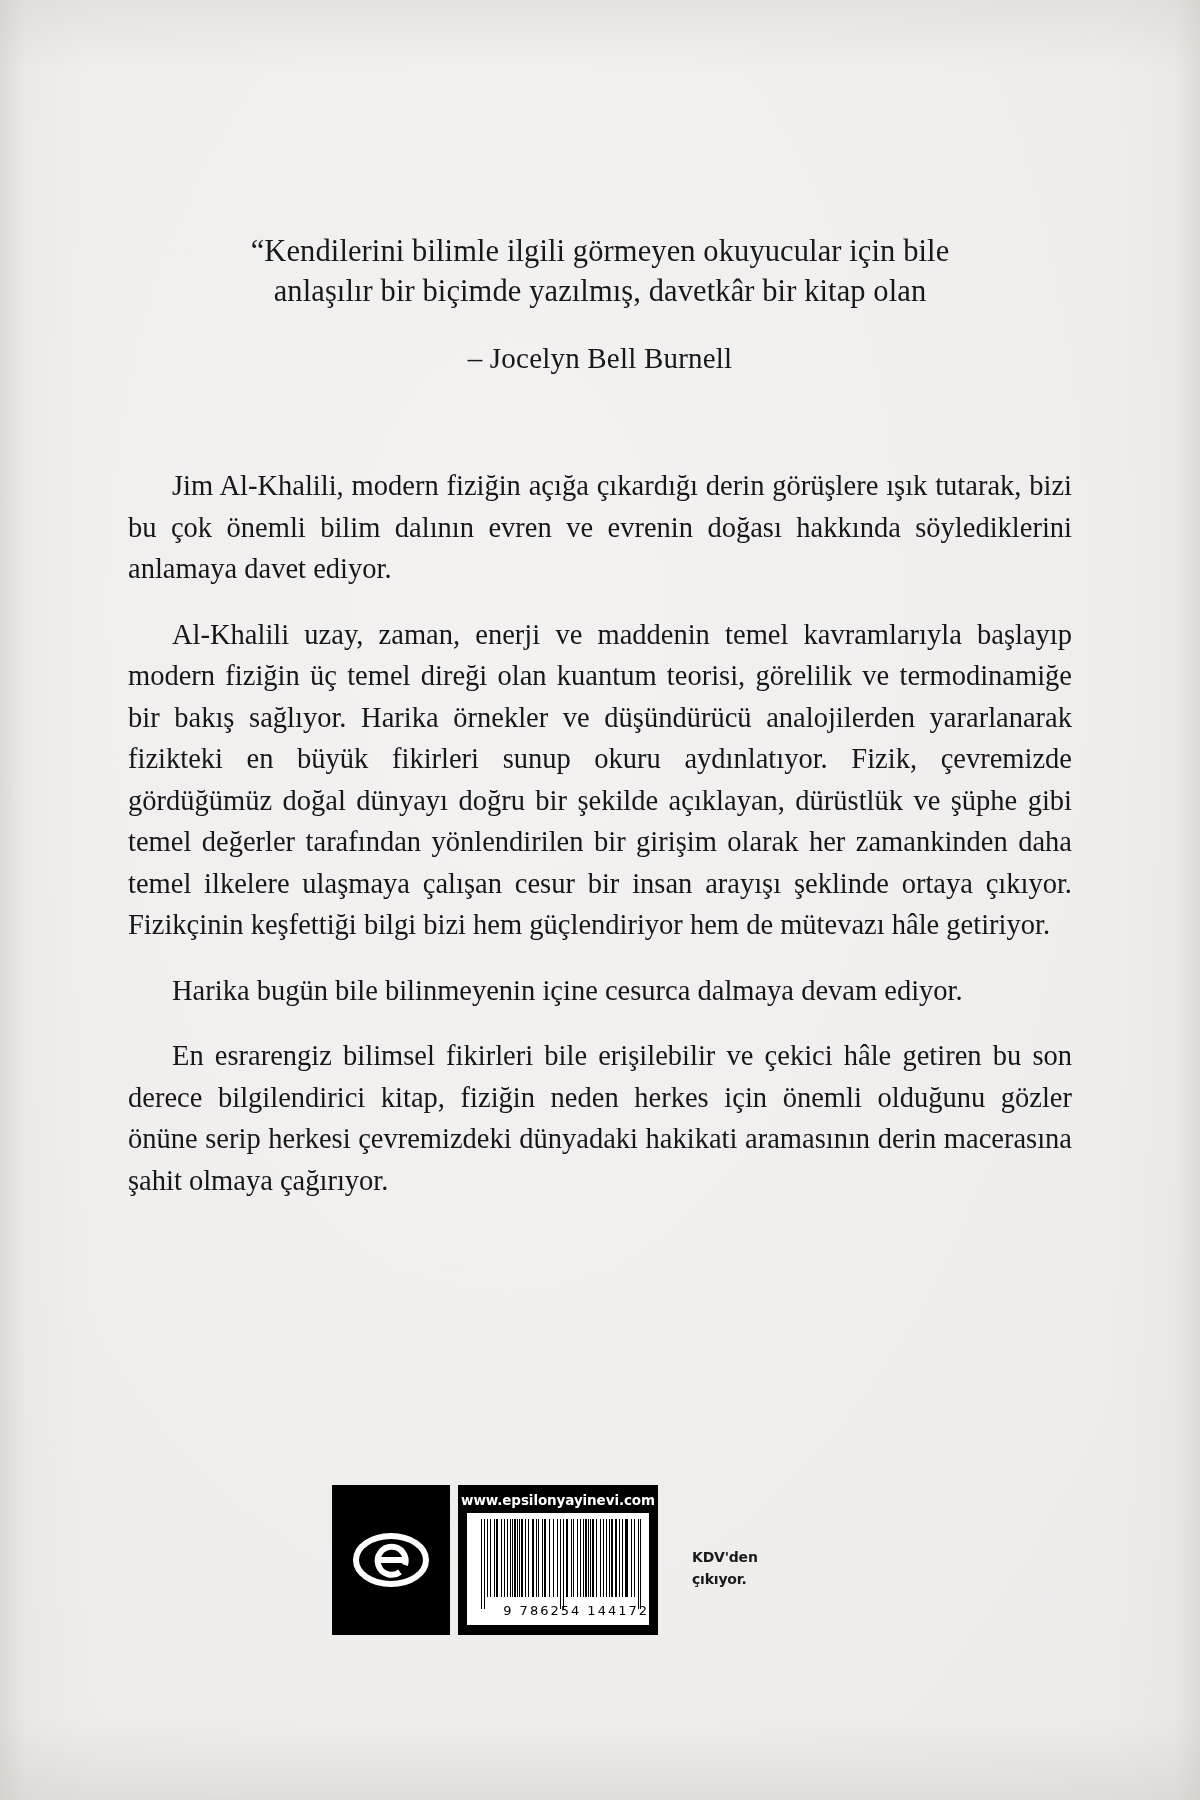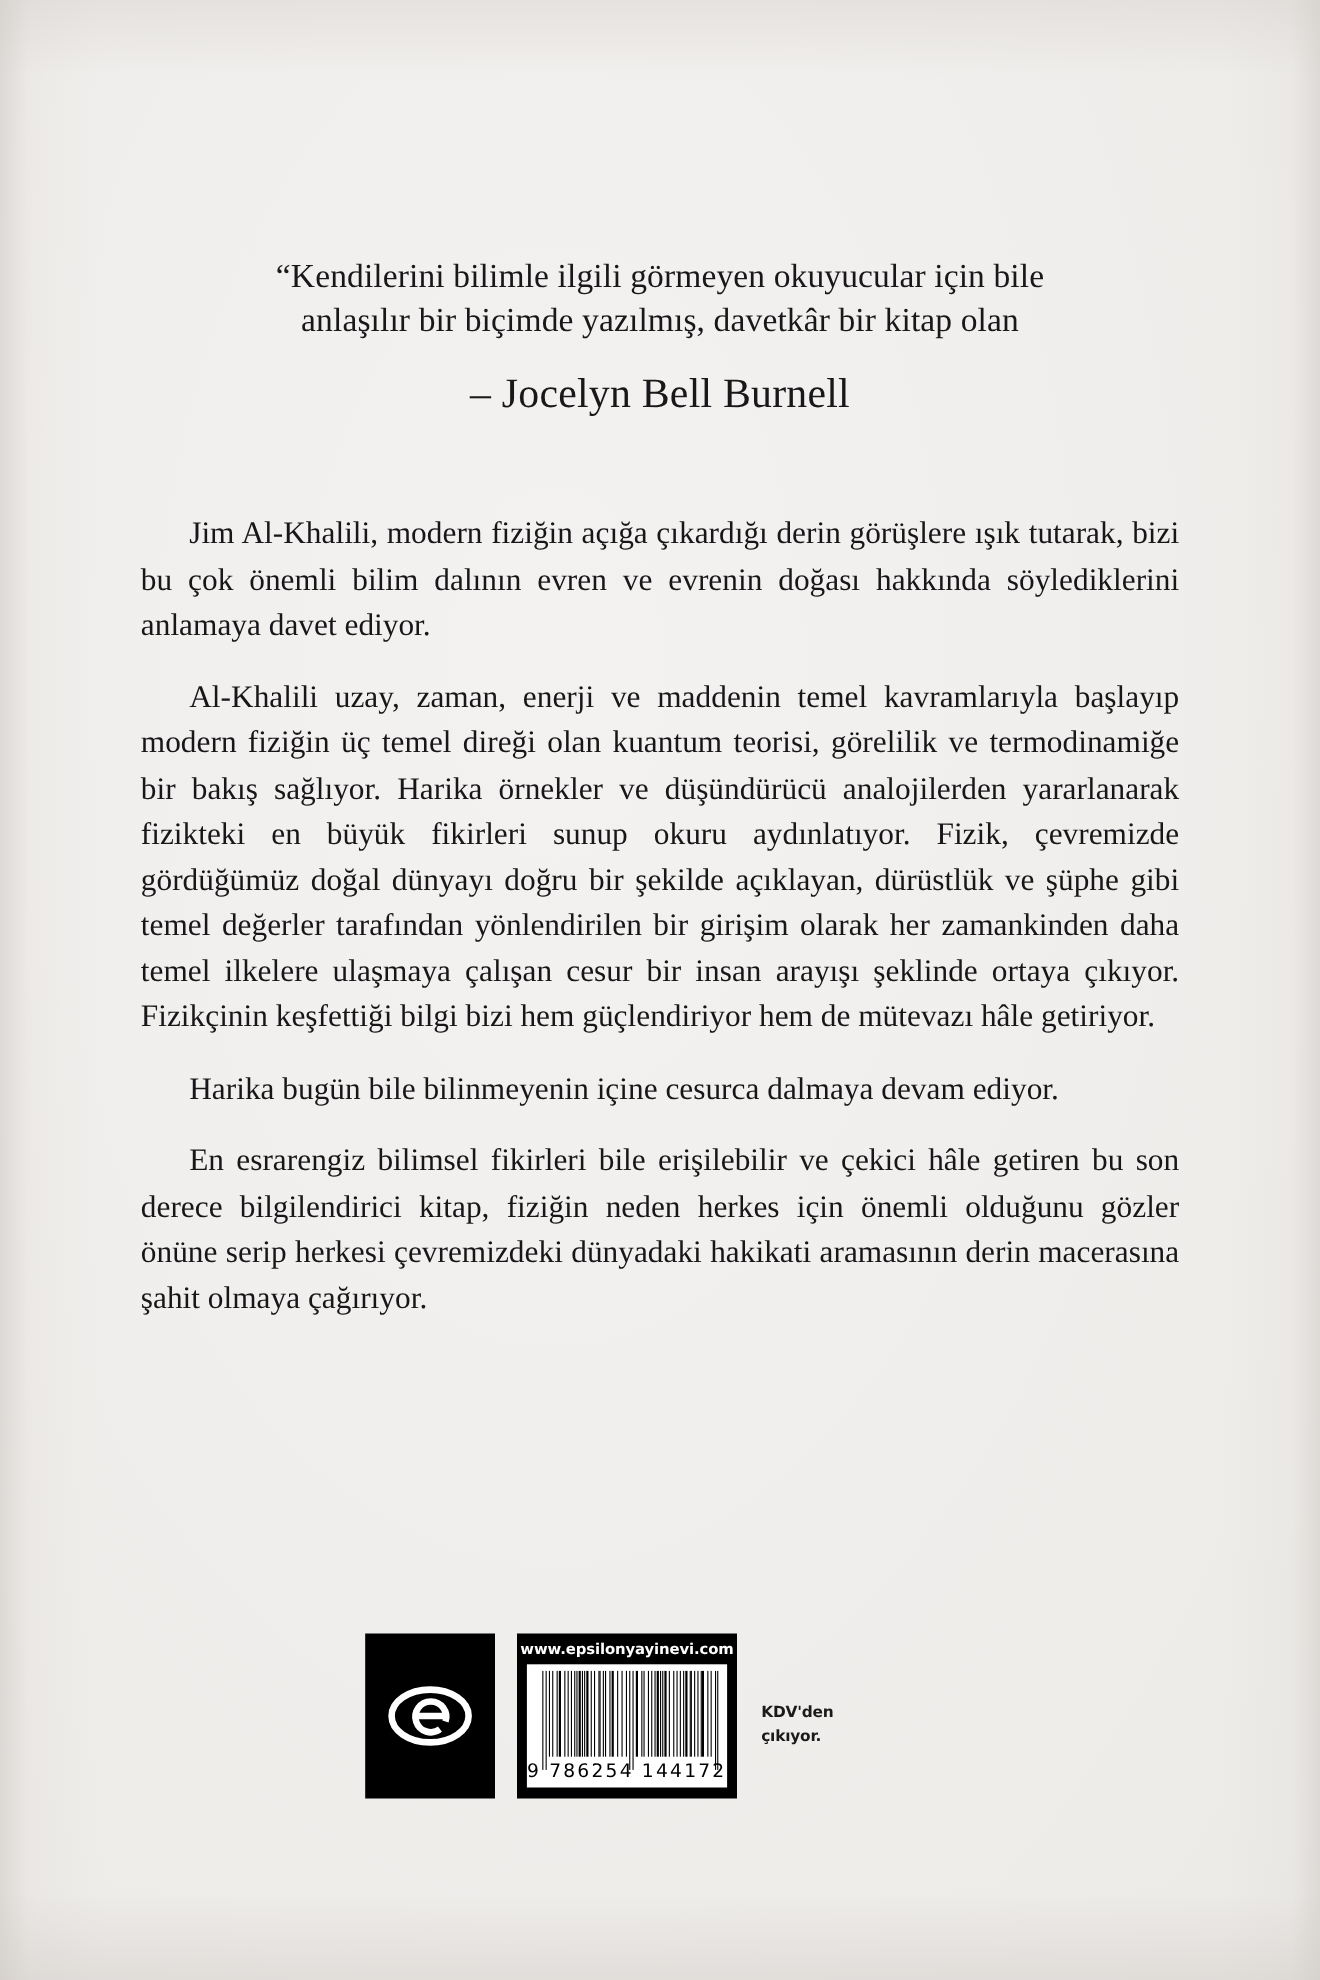--- a/index.html
+++ b/index.html
@@ -52,21 +52,21 @@
     font-size: 30.5px;
     line-height: 40px;
     color: #18171a;
     letter-spacing: 0.1px;
   }
   .quote-line .title-italic {
     font-style: italic;
   }
   .quote-attrib {
     margin-top: 28px;
-    font-size: 38px;
+    font-size: 29px;
     line-height: 38px;
     color: #18171a;
     letter-spacing: 0.2px;
   }
 
   
   .body-copy {
     margin-top: 88px;
   }
   .para {
@@ -92,21 +92,21 @@
     bottom: 0;
     height: 330px;
     z-index: 3;
   }
   .footer-inner {
     position: absolute;
     left: 332px;
     top: 15px;
     display: flex;
     align-items: stretch;
-    gap: 20px;
+    gap: 8px;
   }
   .logo-box {
     width: 118px;
     height: 150px;
     background: #000000;
     display: flex;
     align-items: center;
     justify-content: center;
   }
   .logo-mark {
@@ -154,23 +154,23 @@
     height: 100%;
   }
   .bar.tall {
     height: 90px;
   }
   .barcode-digits {
     position: absolute;
     left: 0;
     right: 0;
     bottom: 5px;
-    text-align: left;
+    text-align: right;
     font-family: "DejaVu Sans", sans-serif;
-    font-size: 17px;
+    font-size: 13px;
     letter-spacing: 2.0px;
     color: #000000;
     line-height: 19px;
   }
   .kdv {
     position: absolute;
     left: 692px;
     top: 76px;
     font-family: "DejaVu Sans", sans-serif;
     font-size: 14px;

